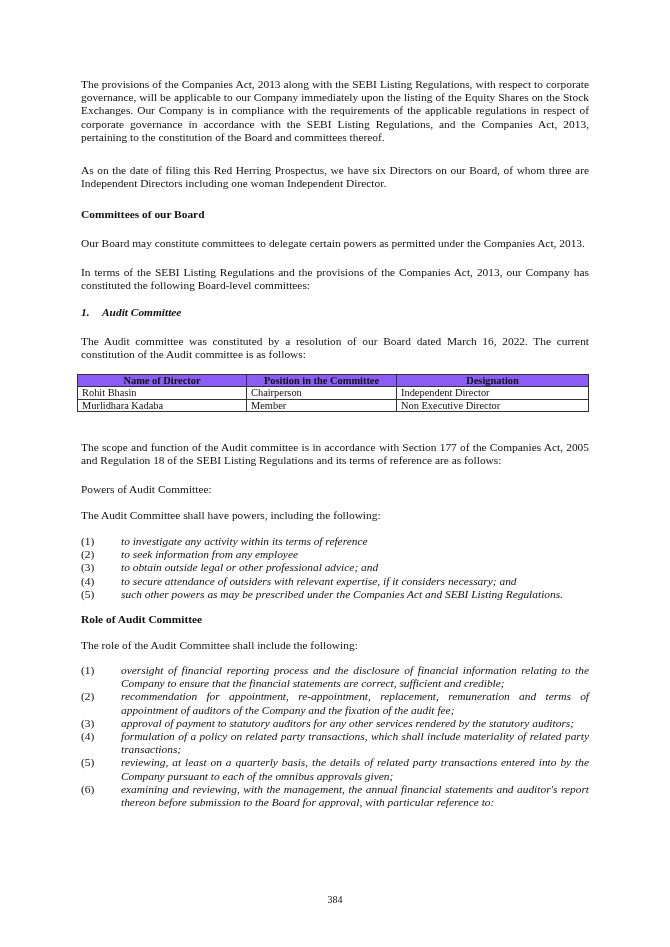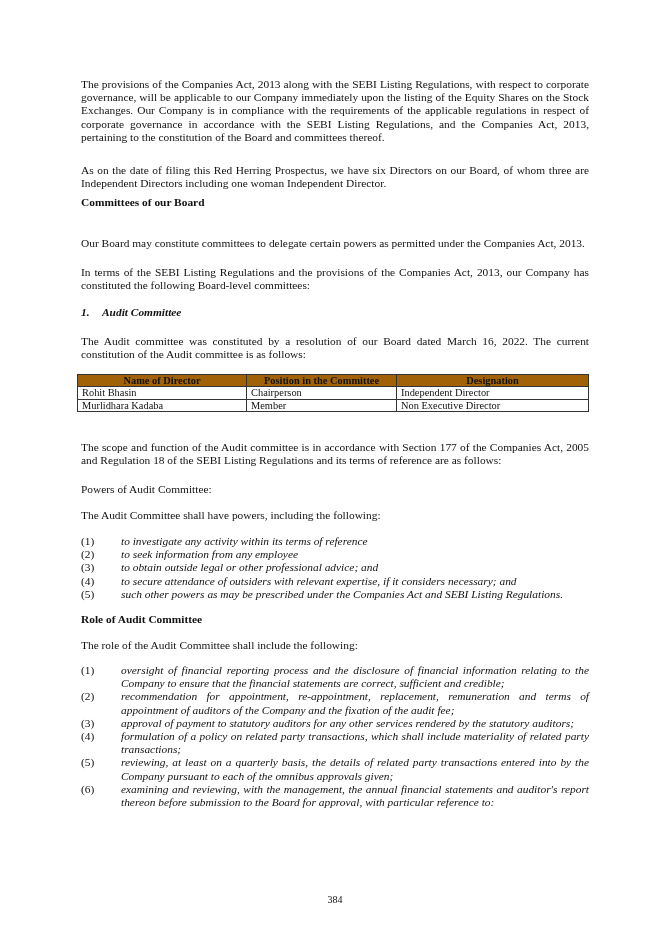--- a/index.html
+++ b/index.html
@@ -6,42 +6,42 @@
   body { width: 670px; height: 947px; position: relative; overflow: hidden;
          font-family: "Liberation Serif", "DejaVu Serif", serif; color: #111; }
   .page { position: absolute; left: 81px; top: 78px; width: 508px; font-size: 11.4px; line-height: 13.2px; }
   p { margin: 0; text-align: justify; }
   .para { position: absolute; left: 0; width: 508px; }
   .bold { font-weight: bold; }
   .bi { font-weight: bold; font-style: italic; }
   .bi .num { display: inline-block; width: 21px; }
   table { border-collapse: collapse; width: 512px; position: absolute; left: -4px; font-size: 10.4px; line-height: 11.4px; }
   th, td { border: 1px solid #333; padding: 0 4px; height: 11px; }
-  th { background: #a16207; font-weight: bold; text-align: center; }
+  th { background: #8b5cf6; font-weight: bold; text-align: center; }
   td.c { text-align: left; }
   .list { position: absolute; left: 0; width: 508px; }
   .li { display: flex; }
   .li .n { width: 40px; flex: none; }
   .li .t { flex: 1; text-align: justify; font-style: italic; }
   .pagenum { position: absolute; top: 894px; left: 0; width: 670px; text-align: center; font-size: 10px; }
 </style>
 </head>
 <body>
 
 <div class="page">
 
   <div class="para" style="top:0px;">
     <p>The provisions of the Companies Act, 2013 along with the SEBI Listing Regulations, with respect to corporate governance, will be applicable to our Company immediately upon the listing of the Equity Shares on the Stock Exchanges. Our Company is in compliance with the requirements of the applicable regulations in respect of corporate governance in accordance with the SEBI Listing Regulations, and the Companies Act, 2013, pertaining to the constitution of the Board and committees thereof.</p>
   </div>
 
   <div class="para" style="top:86px;">
     <p>As on the date of filing this Red Herring Prospectus, we have six Directors on our Board, of whom three are Independent Directors including one woman Independent Director.</p>
   </div>
 
-  <div class="para bold" style="top:118px;">Committees of our Board</div>
+  <div class="para bold" style="top:130px;">Committees of our Board</div>
 
   <div class="para" style="top:159px;">
     <p>Our Board may constitute committees to delegate certain powers as permitted under the Companies Act, 2013.</p>
   </div>
 
   <div class="para" style="top:188px;">
     <p>In terms of the SEBI Listing Regulations and the provisions of the Companies Act, 2013, our Company has constituted the following Board-level committees:</p>
   </div>
 
   <div class="para bi" style="top:228px;">

